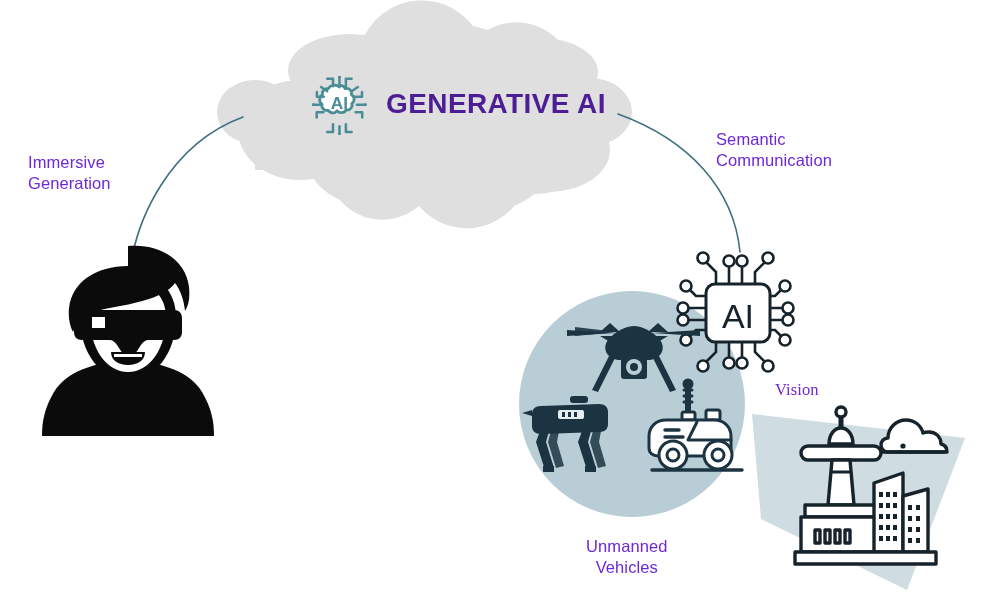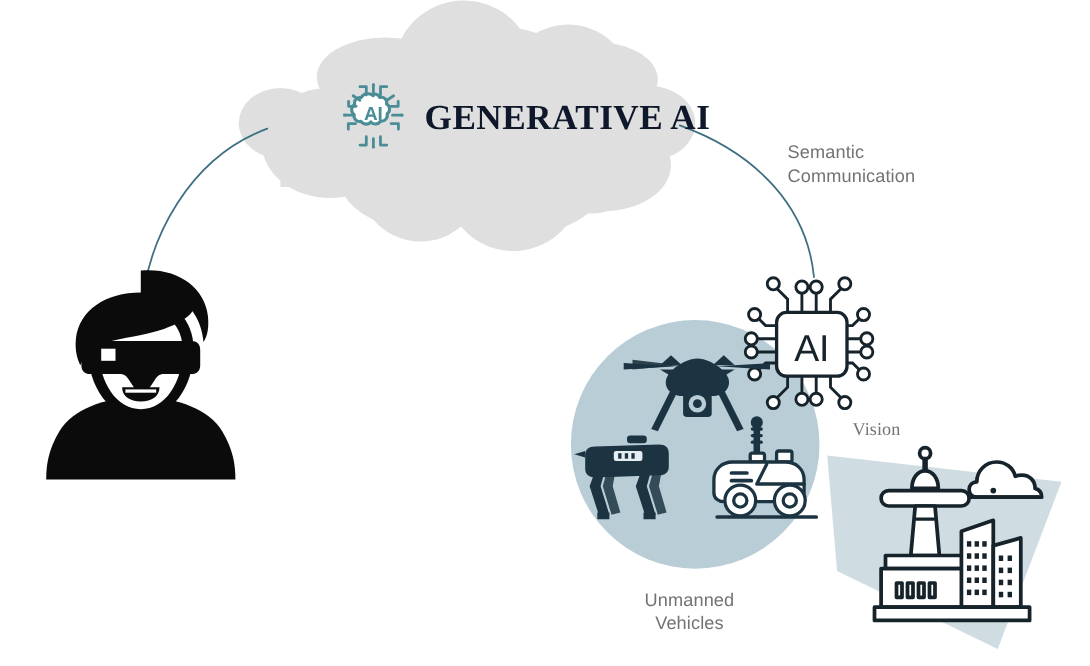--- a/index.html
+++ b/index.html
@@ -20,41 +20,41 @@
   }
   #canvas svg.layer {
     position: absolute;
     top: 0;
     left: 0;
     width: 991px;
     height: 605px;
   }
   .lbl {
     position: absolute;
-    color: #737373;
+    color: #6d28d9;
     font-family: "Liberation Sans", sans-serif;
     font-size: 16.5px;
     line-height: 21px;
     letter-spacing: 0.1px;
     white-space: pre-line;
     font-weight: 400;
   }
   #label-immersive { left: 28px;  top: 152px; }
   #label-semantic  { left: 716px; top: 129px; }
   #label-unmanned  { left: 586px; top: 536px; text-align: center; }
   #label-vision    { left: 775px; top: 379px; font-family: Liberation Serif, serif; }
   .brandtext {
     position: absolute;
     left: 386px;
     top: 88px;
-    font-family: Liberation Serif, serif;
-    font-size: 32px;
+    font-family: Liberation Sans, sans-serif;
+    font-size: 28px;
     font-weight: bold;
     letter-spacing: 0.4px;
-    color: #0f172a;
+    color: #4c1d95;
   }
 </style>
 </head>
 <body>
 
 <div id="canvas">
 
   <svg class="layer" viewBox="0 0 991 605">
 
     <polygon points="752,414 965,438 907,590 761,519" fill="#cfdce2"></polygon>
@@ -417,20 +417,22 @@
             <rect x="916" y="527" width="4" height="5"></rect>
           <rect x="908" y="538" width="4" height="5"></rect>
             <rect x="916" y="538" width="4" height="5"></rect>
         </g>
       </g>
 
       <path d="M 795 552 l 141 0 l 0 12 l -141 0 Z"></path>
     </g>
   </svg>
 
+  <div class="lbl" id="label-immersive">Immersive
+Generation</div>
 
   <div class="lbl" id="label-semantic">Semantic
 Communication</div>
 
   <div class="lbl" id="label-unmanned">Unmanned
 Vehicles</div>
 
   <div class="lbl" id="label-vision">Vision</div>
 
 </div>

